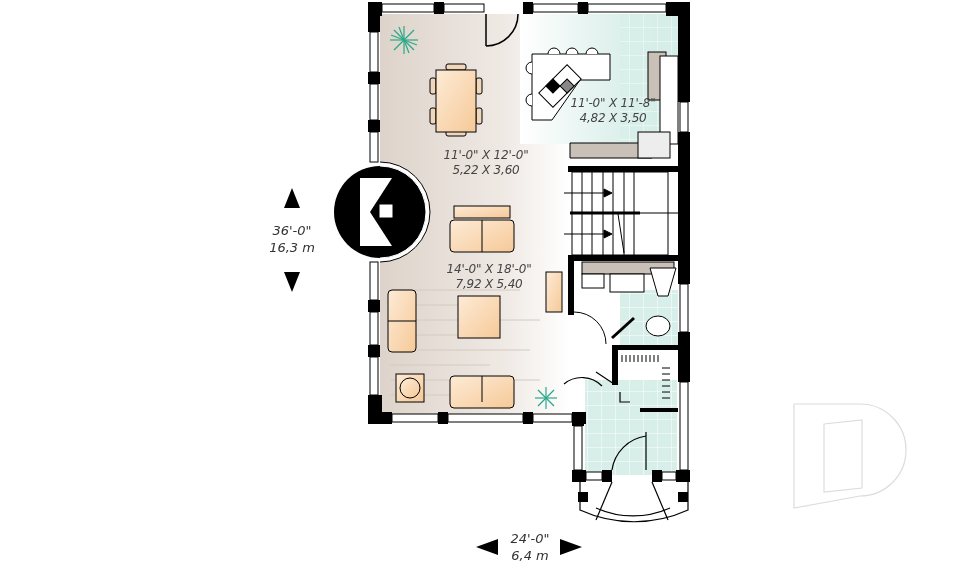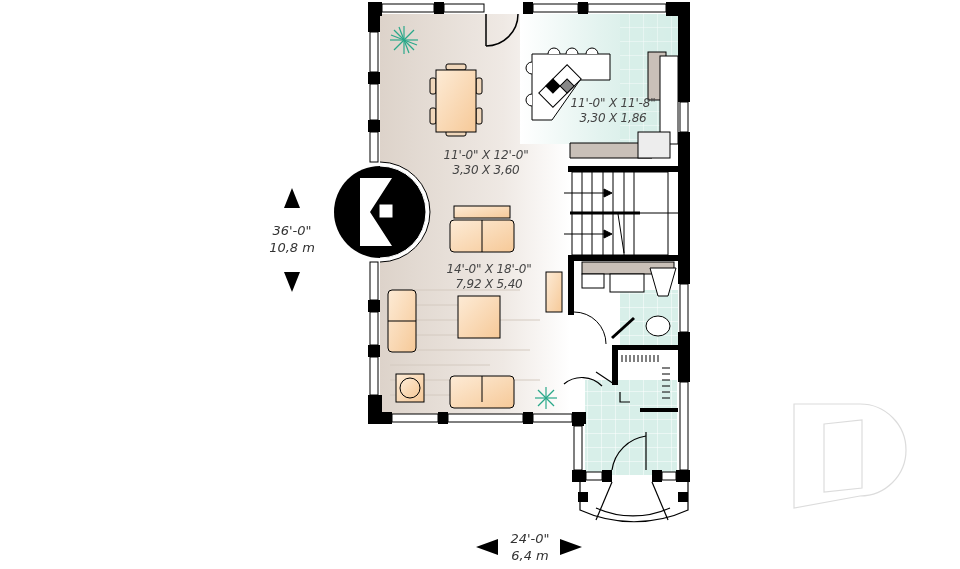--- a/index.html
+++ b/index.html
@@ -264,31 +264,31 @@
   </g>
 
   <g fill="none" stroke="#dcdcdc" stroke-width="1.2">
     <path d="M794 404 H860 A44 44 0 0 1 860 496 L794 508 Z"></path>
     <path d="M824 424 L862 420 V488 L824 492 Z"></path>
   </g>
 </svg>
 
 <div class="lbl" style="left:426px;top:148px;width:120px;">
   <div>11'-0" X 12'-0"</div>
-  <div>3,30 X 3,60</div>
+  <div>5,22 X 3,60</div>
 </div>
 <div class="lbl" style="left:426px;top:262px;width:126px;">
   <div>14'-0" X 18'-0"</div>
   <div>7,92 X 5,40</div>
 </div>
 <div class="lbl" style="left:558px;top:96px;width:110px;">
   <div>11'-0" X 11'-8"</div>
-  <div>3,30 X 1,86</div>
+  <div>4,82 X 3,50</div>
 </div>
 
 <div class="dim" style="left:252px;top:222px;width:80px;">
   <div>36'-0"</div>
-  <div>10,8 m</div>
+  <div>16,3 m</div>
 </div>
 <div class="dim" style="left:490px;top:530px;width:80px;">
   <div>24'-0"</div>
   <div>6,4 m</div>
 </div>
 
 </body></html>

